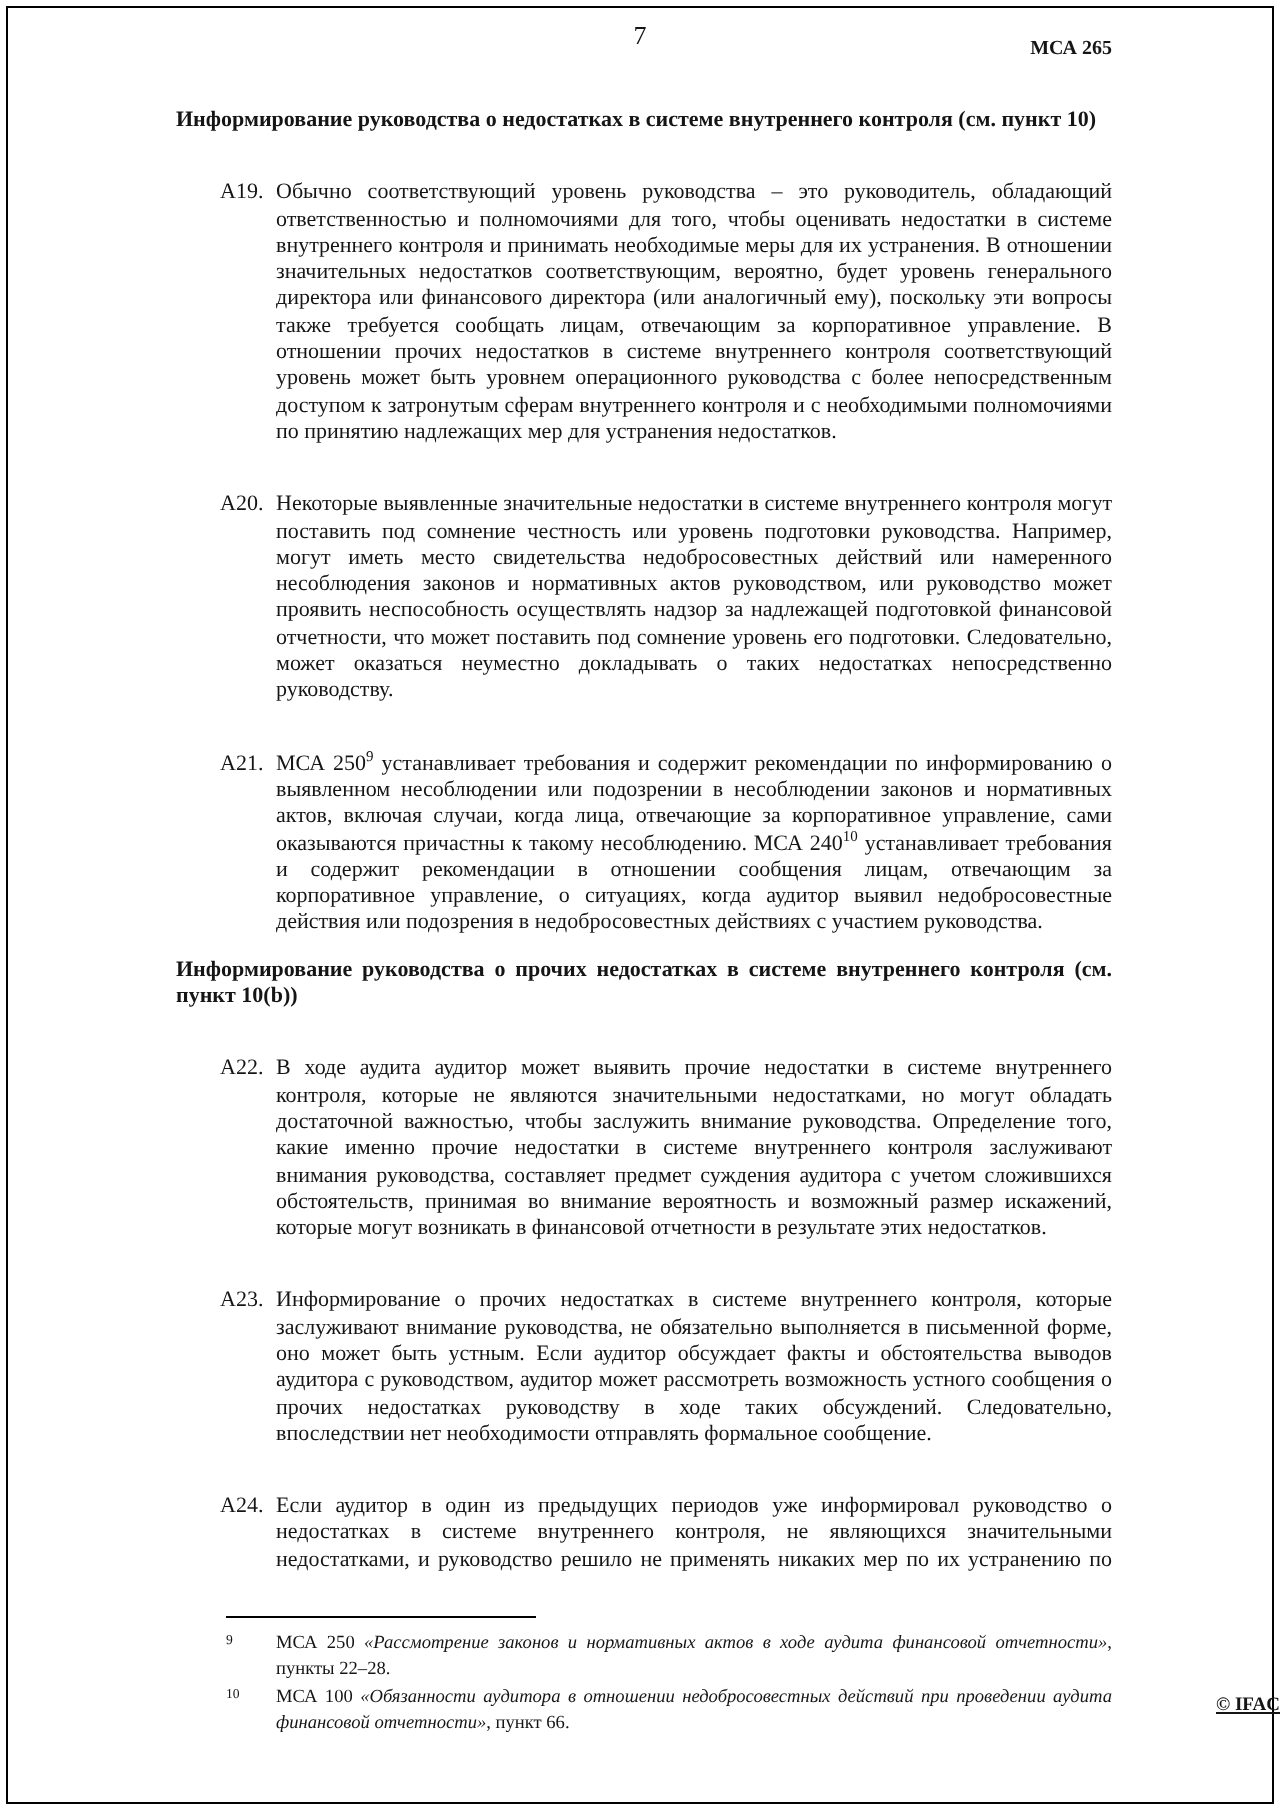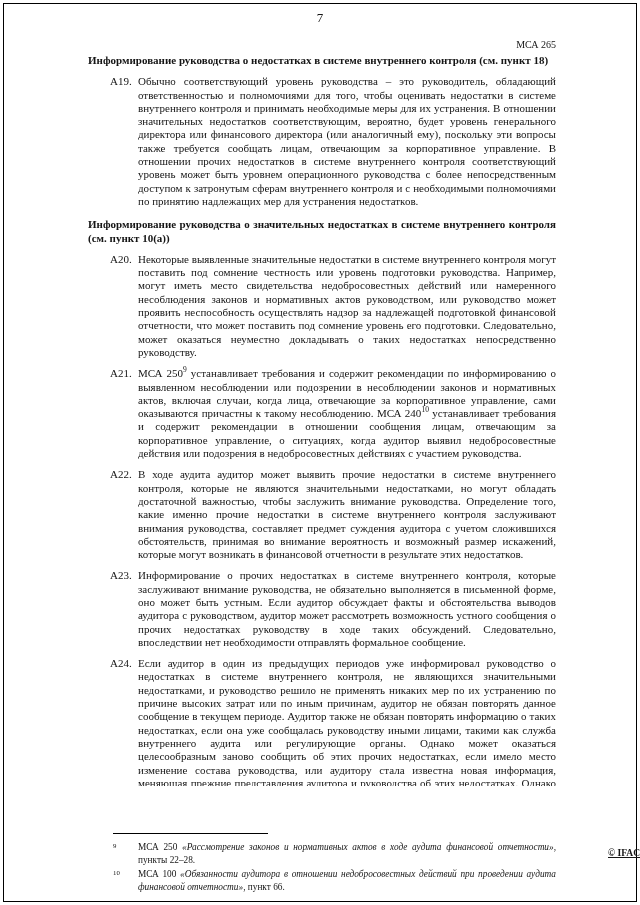--- a/index.html
+++ b/index.html
@@ -24,24 +24,24 @@
   }
   .page-number {
     position: absolute;
     top: 10px; left: 0;
     width: 100%;
     text-align: center;
     font-size: 13px;
   }
   .doc-ref {
     position: absolute;
-    top: 39px;
+    top: 19px;
     right: 84px;
     font-size: 10px;
-    font-weight: normal;
+    font-weight: bold;
   }
   .flow {
     position: absolute;
     left: 88px;
     top: 54px;
     width: 468px;
     height: 732px;
     overflow: hidden;
     font-size: 11px;
     line-height: 13.3px;
@@ -50,36 +50,36 @@
   .h {
     font-weight: bold;
     margin: 10px 0 0 0;
     font-size: 11px;
   }
   .h.first { margin-top: 0; }
   .h .it { }
   .para {
     position: relative;
     padding-left: 50px;
-    margin-top: 8px;
+    margin-top: 23px;
   }
   .pnum {
     position: absolute;
     left: 22px;
     top: 0;
   }
   sup.ref {
     font-size: 7.5px;
     line-height: 0;
     vertical-align: super;
   }
   .footnotes {
     position: absolute;
     left: 88px;
-    top: 833px;
+    top: 808px;
     width: 468px;
     font-size: 9.3px;
     line-height: 12.5px;
   }
   .fn-rule {
     width: 155px;
     margin-left: 25px;
     margin-bottom: 7px;
     border-top: 1.2px solid #000;
   }
@@ -111,39 +111,39 @@
 <body>
 
 <div class="page">
   <div class="frame"></div>
 
   <div class="page-number">7</div>
   <div class="doc-ref">МСА 265</div>
 
   <div class="flow">
 
-    <div class="h first"><span class="it">Информирование руководства о недостатках в системе внутреннего контроля</span><span> (см. пункт 18)</span></div>
+    <div class="h first"><span class="it">Информирование руководства о недостатках в системе внутреннего контроля</span><span> (см. пункт 10)</span></div>
 
     <div class="para">
       <span class="pnum">А19.</span>
       <span>Обычно соответствующий уровень руководства – это руководитель, обладающий ответственностью и полномочиями для того, чтобы оценивать недостатки в системе внутреннего контроля и принимать необходимые меры для их устранения. В отношении значительных недостатков соответствующим, вероятно, будет уровень генерального директора или финансового директора (или аналогичный ему), поскольку эти вопросы также требуется сообщать лицам, отвечающим за корпоративное управление. В отношении прочих недостатков в системе внутреннего контроля соответствующий уровень может быть уровнем операционного руководства с более непосредственным доступом к затронутым сферам внутреннего контроля и с необходимыми полномочиями по принятию надлежащих мер для устранения недостатков.</span>
     </div>
 
-    <div class="h">Информирование руководства о значительных недостатках в системе внутреннего контроля (см. пункт 10(a))</div>
 
     <div class="para">
       <span class="pnum">А20.</span>
       <span>Некоторые выявленные значительные недостатки в системе внутреннего контроля могут поставить под сомнение честность или уровень подготовки руководства. Например, могут иметь место свидетельства недобросовестных действий или намеренного несоблюдения законов и нормативных актов руководством, или руководство может проявить неспособность осуществлять надзор за надлежащей подготовкой финансовой отчетности, что может поставить под сомнение уровень его подготовки. Следовательно, может оказаться неуместно докладывать о таких недостатках непосредственно руководству.</span>
     </div>
 
     <div class="para">
       <span class="pnum">А21.</span>
       <span><span>МСА 250</span><sup class="ref">9</sup><span> устанавливает требования и содержит рекомендации по информированию о выявленном несоблюдении или подозрении в несоблюдении законов и нормативных актов, включая случаи, когда лица, отвечающие за корпоративное управление, сами оказываются причастны к такому несоблюдению. МСА 240</span><sup class="ref">10</sup><span> устанавливает требования и содержит рекомендации в отношении сообщения лицам, отвечающим за корпоративное управление, о ситуациях, когда аудитор выявил недобросовестные действия или подозрения в недобросовестных действиях с участием руководства.</span></span>
     </div>
 
+    <div class="h">Информирование руководства о прочих недостатках в системе внутреннего контроля (см. пункт 10(b))</div>
 
     <div class="para">
       <span class="pnum">А22.</span>
       <span>В ходе аудита аудитор может выявить прочие недостатки в системе внутреннего контроля, которые не являются значительными недостатками, но могут обладать достаточной важностью, чтобы заслужить внимание руководства. Определение того, какие именно прочие недостатки в системе внутреннего контроля заслуживают внимания руководства, составляет предмет суждения аудитора с учетом сложившихся обстоятельств, принимая во внимание вероятность и возможный размер искажений, которые могут возникать в финансовой отчетности в результате этих недостатков.</span>
     </div>
 
     <div class="para">
       <span class="pnum">А23.</span>
       <span>Информирование о прочих недостатках в системе внутреннего контроля, которые заслуживают внимание руководства, не обязательно выполняется в письменной форме, оно может быть устным. Если аудитор обсуждает факты и обстоятельства выводов аудитора с руководством, аудитор может рассмотреть возможность устного сообщения о прочих недостатках руководству в ходе таких обсуждений. Следовательно, впоследствии нет необходимости отправлять формальное сообщение.</span>
     </div>

